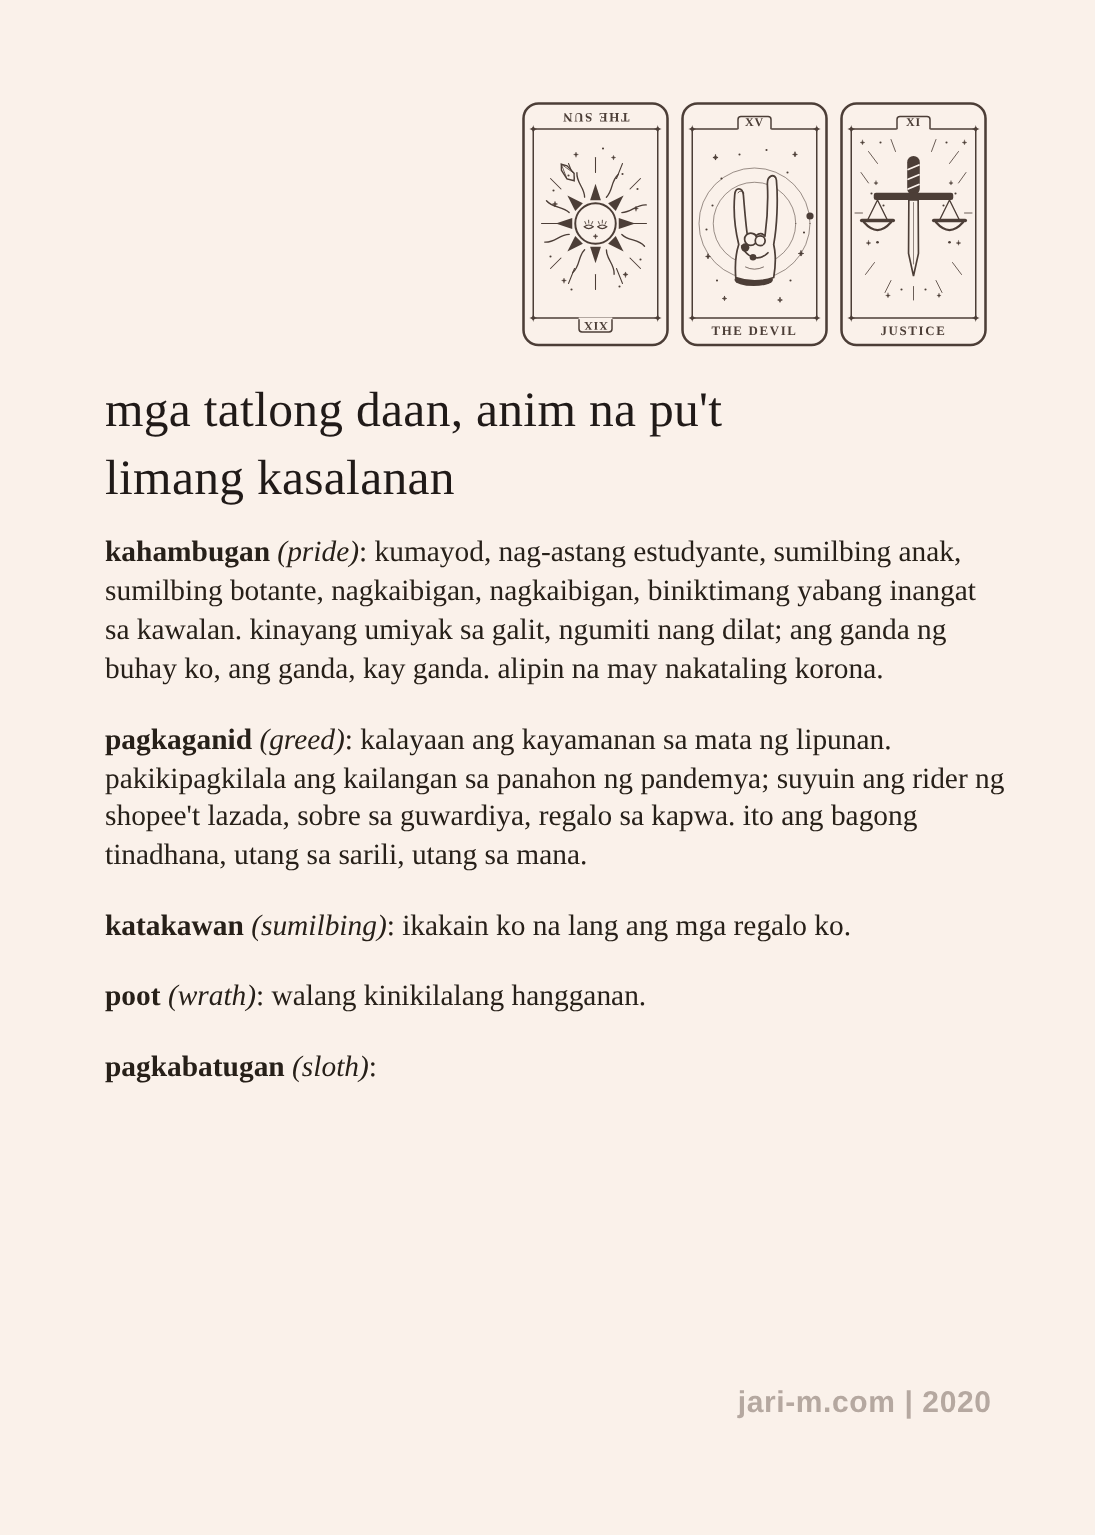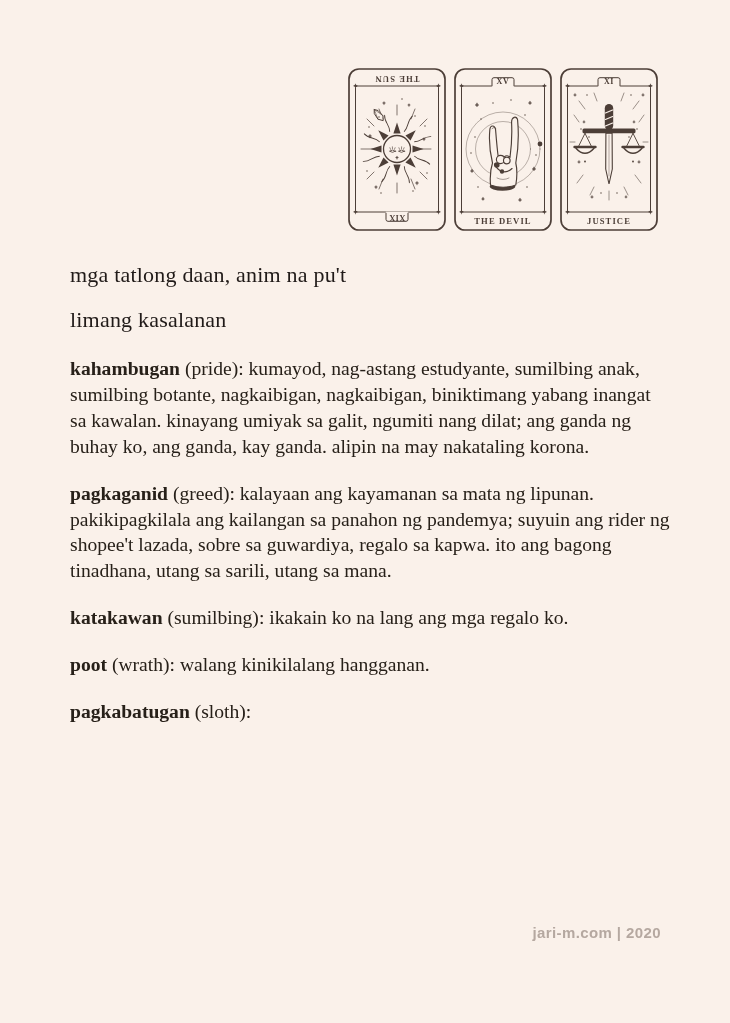--- a/index.html
+++ b/index.html
@@ -11,39 +11,39 @@
     overflow:hidden;
   }
   .cards-row{
     position:absolute;left:347px;top:67px;
     display:flex;gap:6px;
   }
   .card{display:block;}
   .title{
     position:absolute;left:70px;top:252px;width:600px;
     margin:0;
-    font-size:22px;line-height:45px;font-weight:400;
+    font-size:33px;line-height:45px;font-weight:400;
     color:#201a18;
     white-space:pre-line;
     letter-spacing:.2px;
   }
   .body-text{
     position:absolute;left:70px;top:356px;width:601px;
     font-size:19.6px;line-height:25.9px;
     color:#272019;
   }
   .para{margin:0 0 21px 0;}
   .term{font-weight:700;margin-top:8px;}
-  .sin{}
+  .sin{font-style:italic;}
   .footer{
     position:absolute;left:0;right:69px;top:924px;
     text-align:right;
     font-family:"Liberation Sans", sans-serif;
     font-weight:700;
-    font-size:15px;
+    font-size:20px;
     letter-spacing:.4px;
     color:#b5a8a0;
   }
   svg text{font-family:"Liberation Serif", serif;}
   .card-name{font-size:8.6px;font-weight:700;letter-spacing:1.1px;}
   .card-num{font-size:8px;font-weight:700;letter-spacing:.6px;}
 </style>
 </head>
 <body>
 

